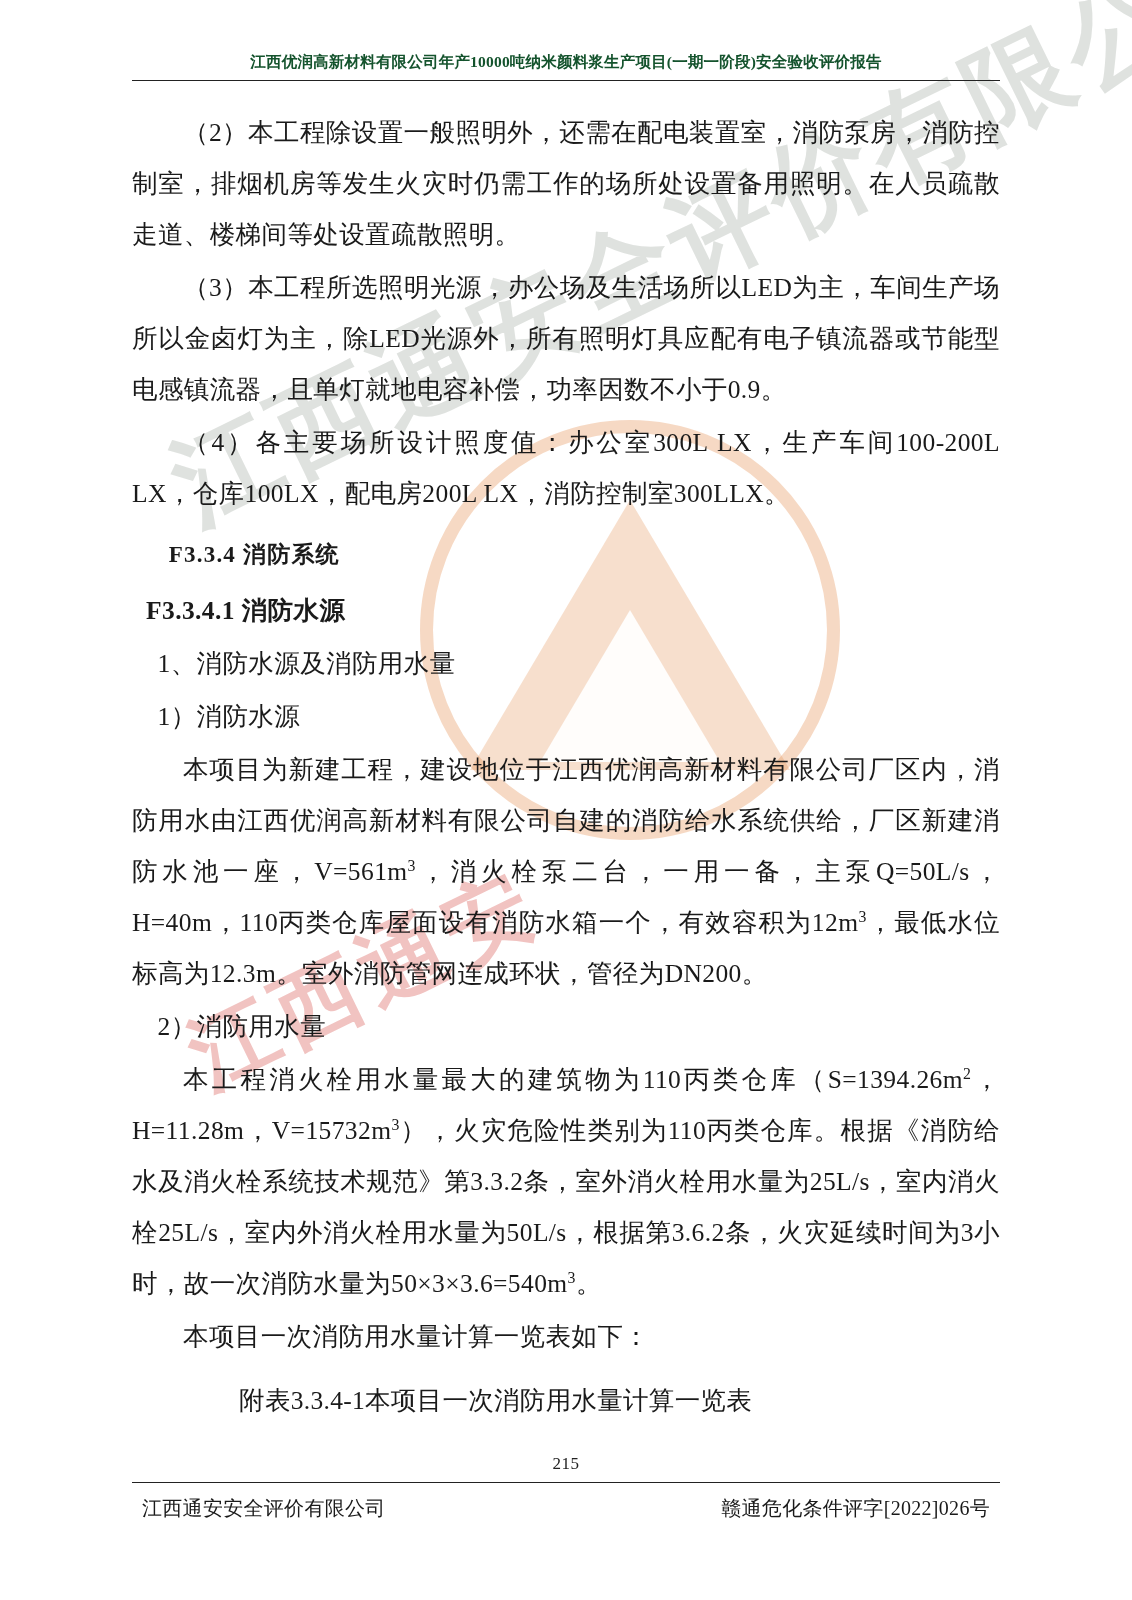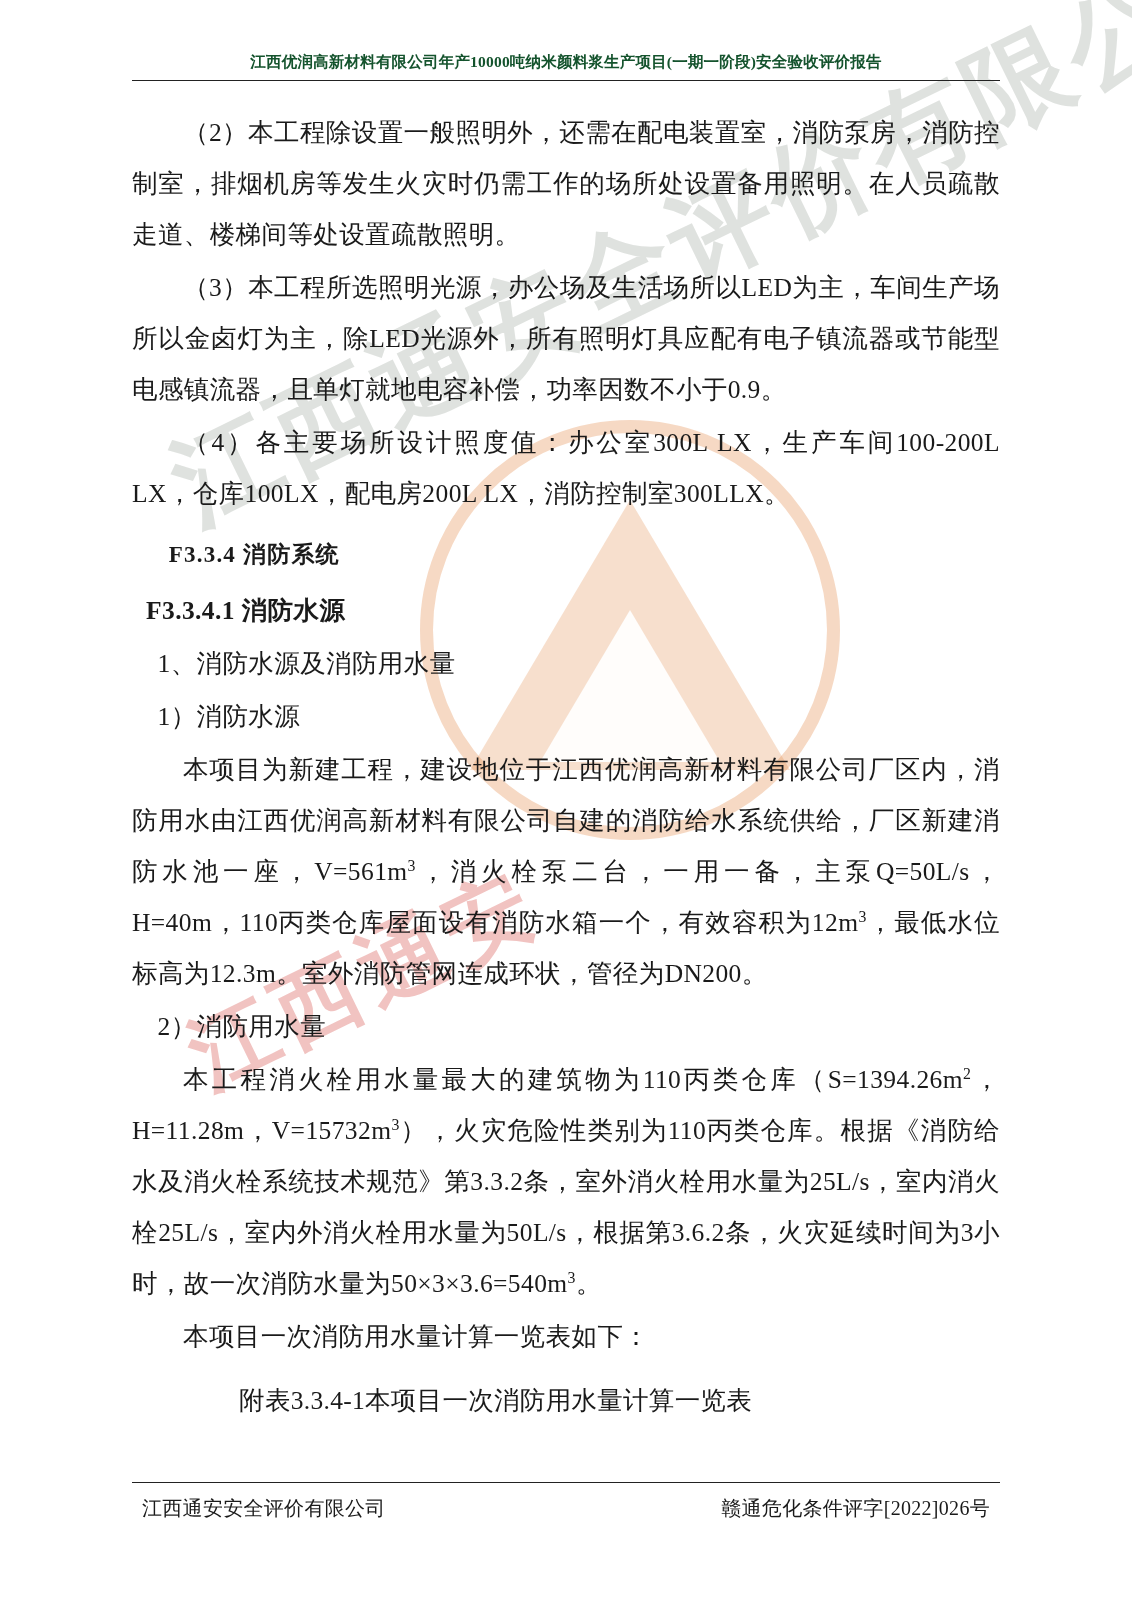--- a/index.html
+++ b/index.html
@@ -225,20 +225,21 @@
 
     <p class="para indent"><span>本工程消火栓用水量最大的建筑物为110丙类仓库（S=1394.26m</span><span class="sup">2</span><span>，H=11.28m，V=15732m</span><span class="sup">3</span><span>），火灾危险性类别为110丙类仓库。根据《消防给水及消火栓系统技术规范》第3.3.2条，室外消火栓用水量为25L/s，室内消火栓25L/s，室内外消火栓用水量为50L/s，根据第3.6.2条，火灾延续时间为3小时，故一次消防水量为50×3×3.6=540m</span><span class="sup">3</span><span>。</span></p>
 
     <p class="para indent">本项目一次消防用水量计算一览表如下：</p>
 
     <p class="tablecaption">附表3.3.4-1本项目一次消防用水量计算一览表</p>
 
   </div>
 
   <div class="footer">
+    <div class="page-number">215</div>
     <div class="footer-rule"></div>
     <div class="footer-row">
       <div class="footer-left">江西通安安全评价有限公司</div>
       <div class="footer-right">赣通危化条件评字[2022]026号</div>
     </div>
   </div>
 
 </div>
 
 </body></html>

